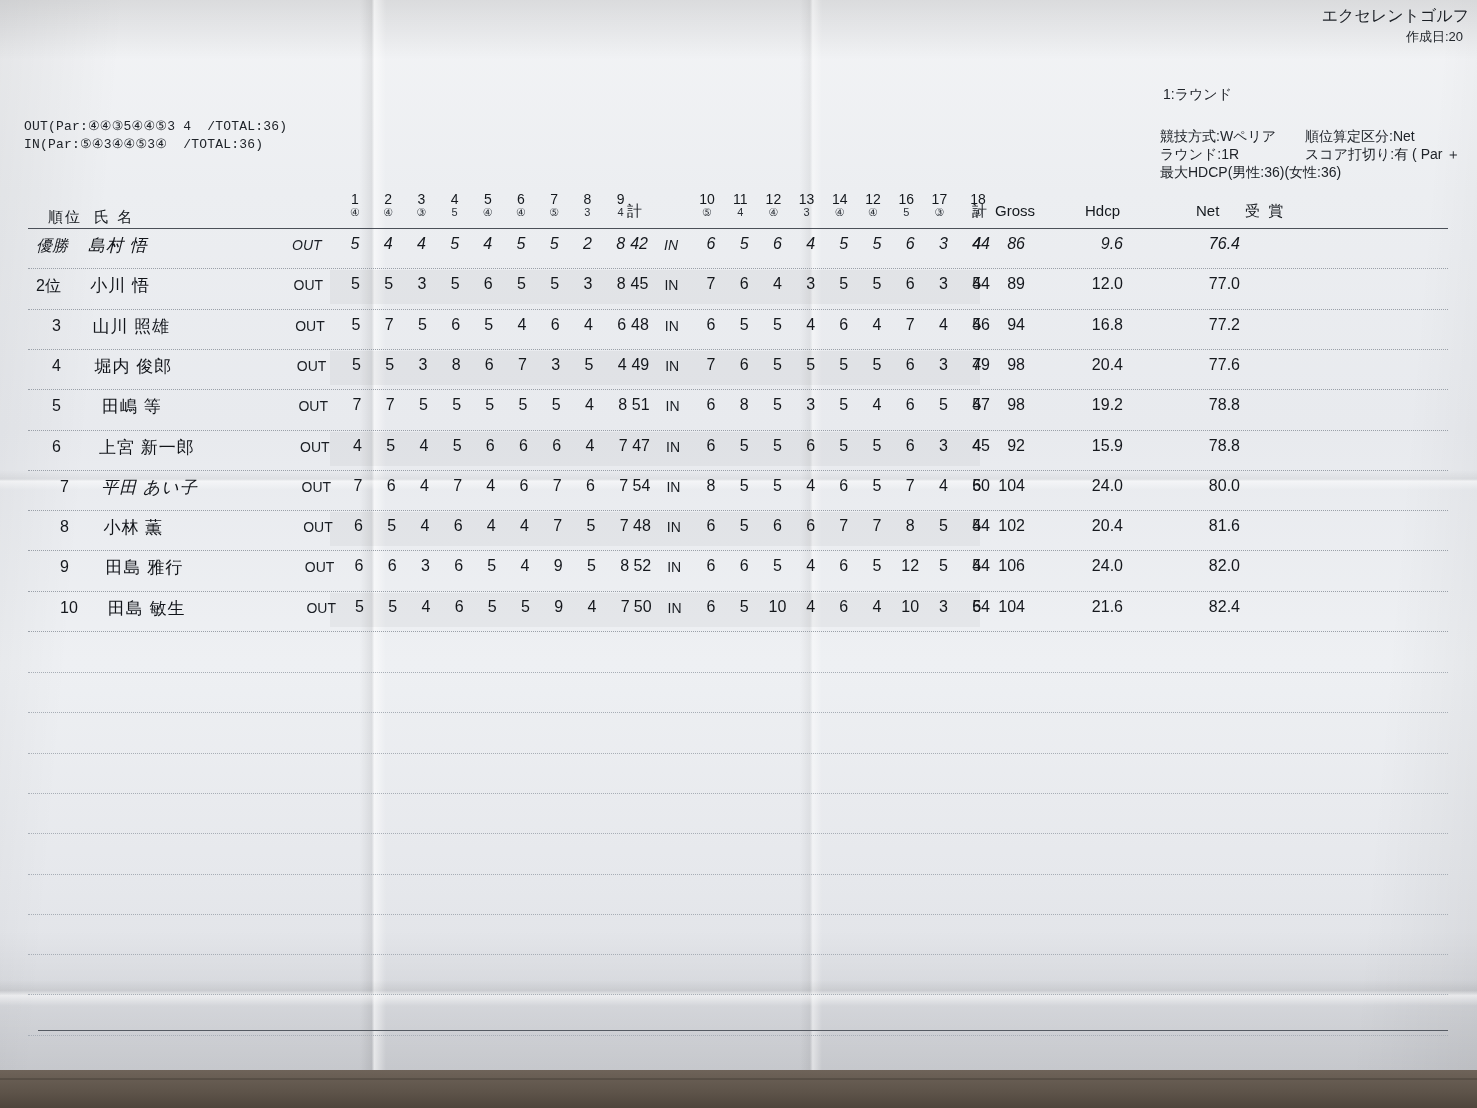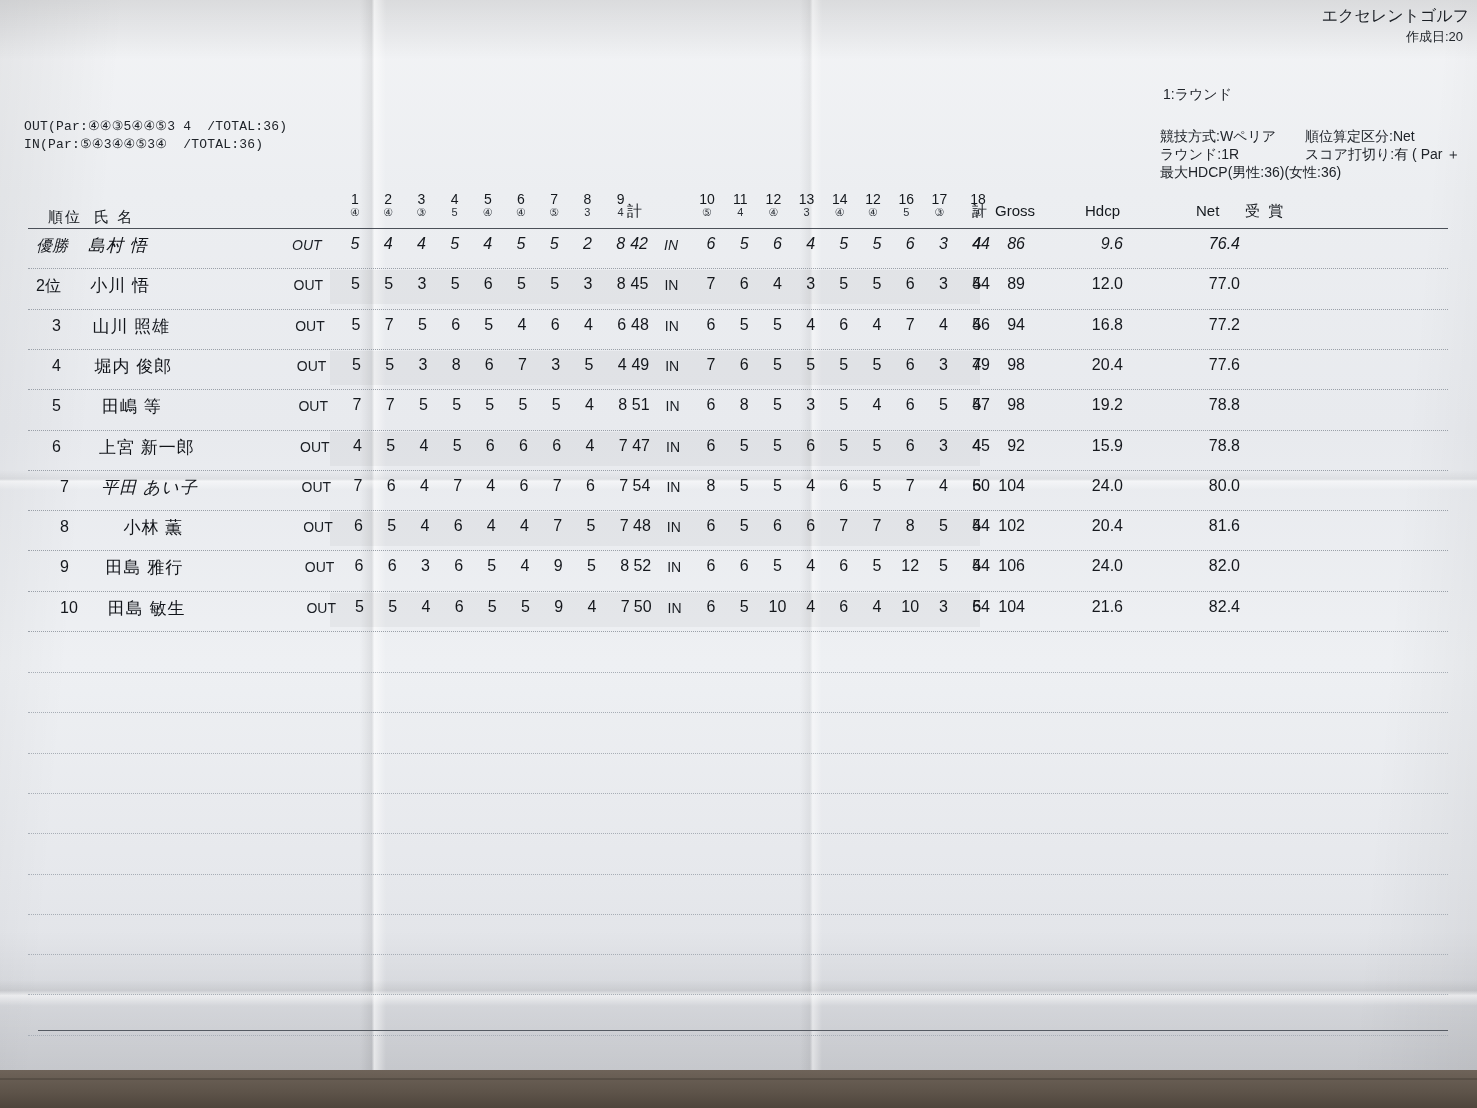--- a/index.html
+++ b/index.html
@@ -446,21 +446,21 @@
           <div class="sc" style="left: 899.2px; top: 3px;">7</div>
           <div class="sc" style="left: 932.4px; top: 3px;">4</div>
           <div class="sc" style="left: 965.6px; top: 3px;">6</div>
           <div class="subtot" style="left: 962px; top: 3px;">50</div>
           <div class="gross" style="top: 3px;">104</div>
           <div class="hdcp" style="top: 3px;">24.0</div>
           <div class="net" style="top: 3px;">80.0</div>
         </div>
         <div class="row" style="top: 324.1px;">
           <div class="rank" style="left: 60px; top: 4px;">8</div>
-          <div class="pname" style="top: 2px; left: 103.4px; margin-left: 20px;">小林  薫</div>
+          <div class="pname" style="top: 2px; left: 103.4px;">小林  薫</div>
           <div class="tag-out" style="top: 5px; left: 303.2px;">OUT</div>
           <div class="sc" style="left: 347.5px; top: 3px;">6</div>
           <div class="sc" style="left: 380.7px; top: 3px;">5</div>
           <div class="sc" style="left: 413.9px; top: 3px;">4</div>
           <div class="sc" style="left: 447.1px; top: 3px;">6</div>
           <div class="sc" style="left: 480.3px; top: 3px;">4</div>
           <div class="sc" style="left: 513.5px; top: 3px;">4</div>
           <div class="sc" style="left: 546.7px; top: 3px;">7</div>
           <div class="sc" style="left: 579.9px; top: 3px;">5</div>
           <div class="sc" style="left: 613.1px; top: 3px;">7</div>

